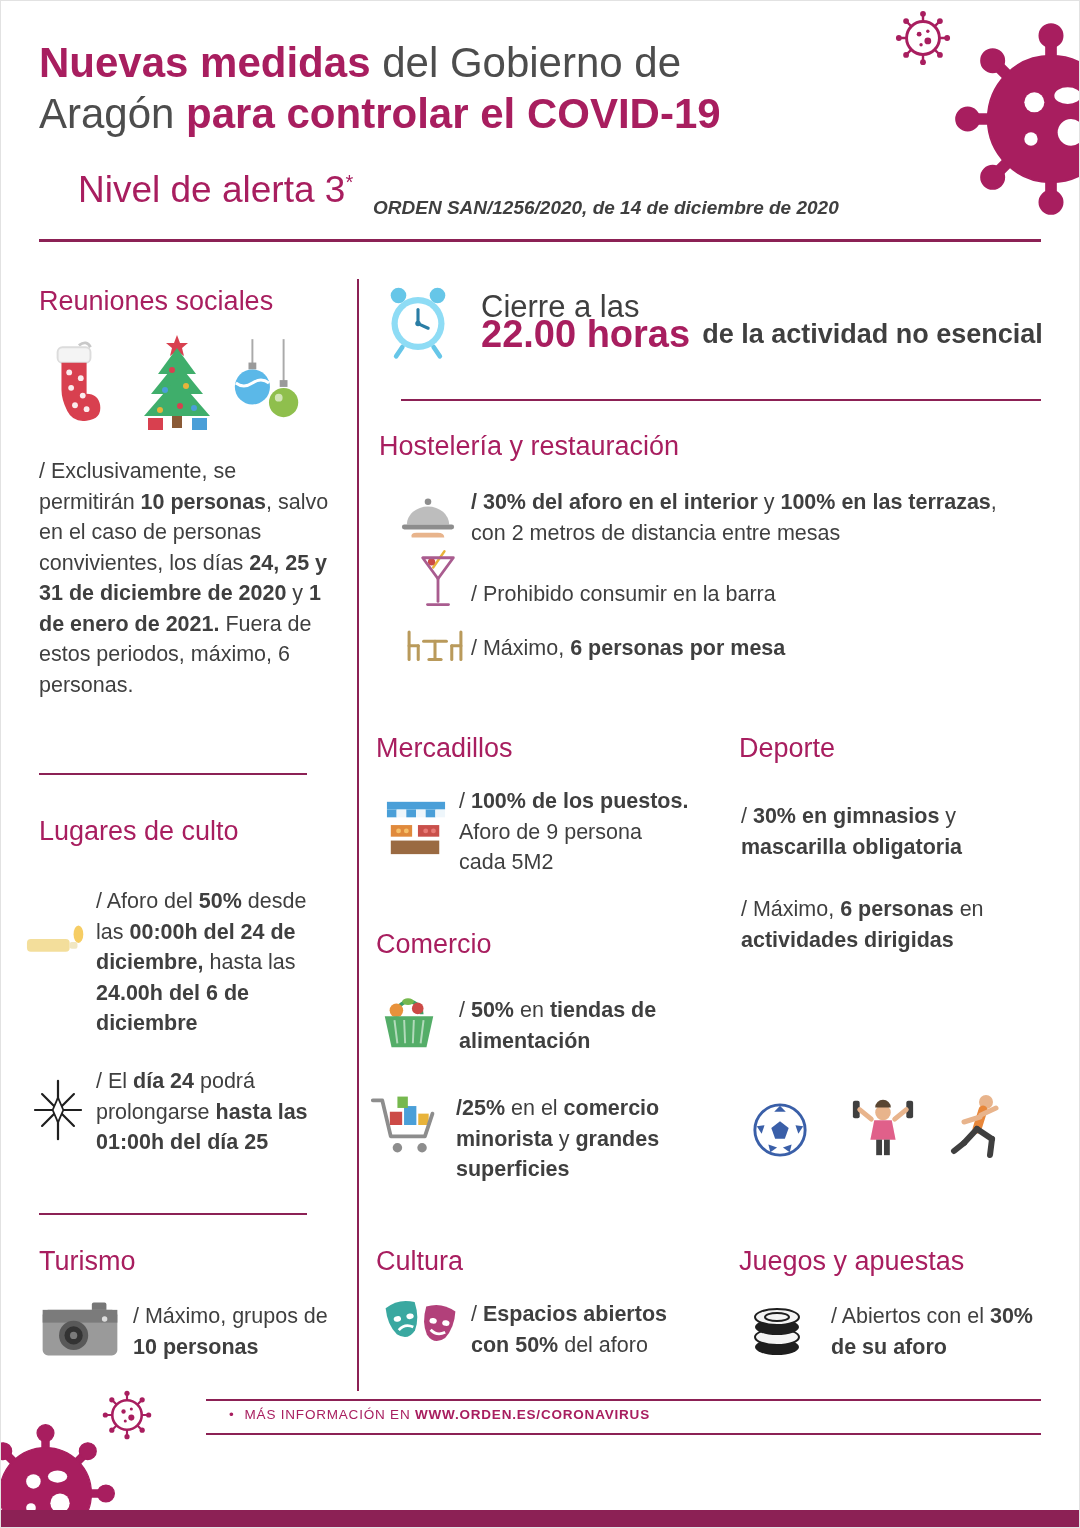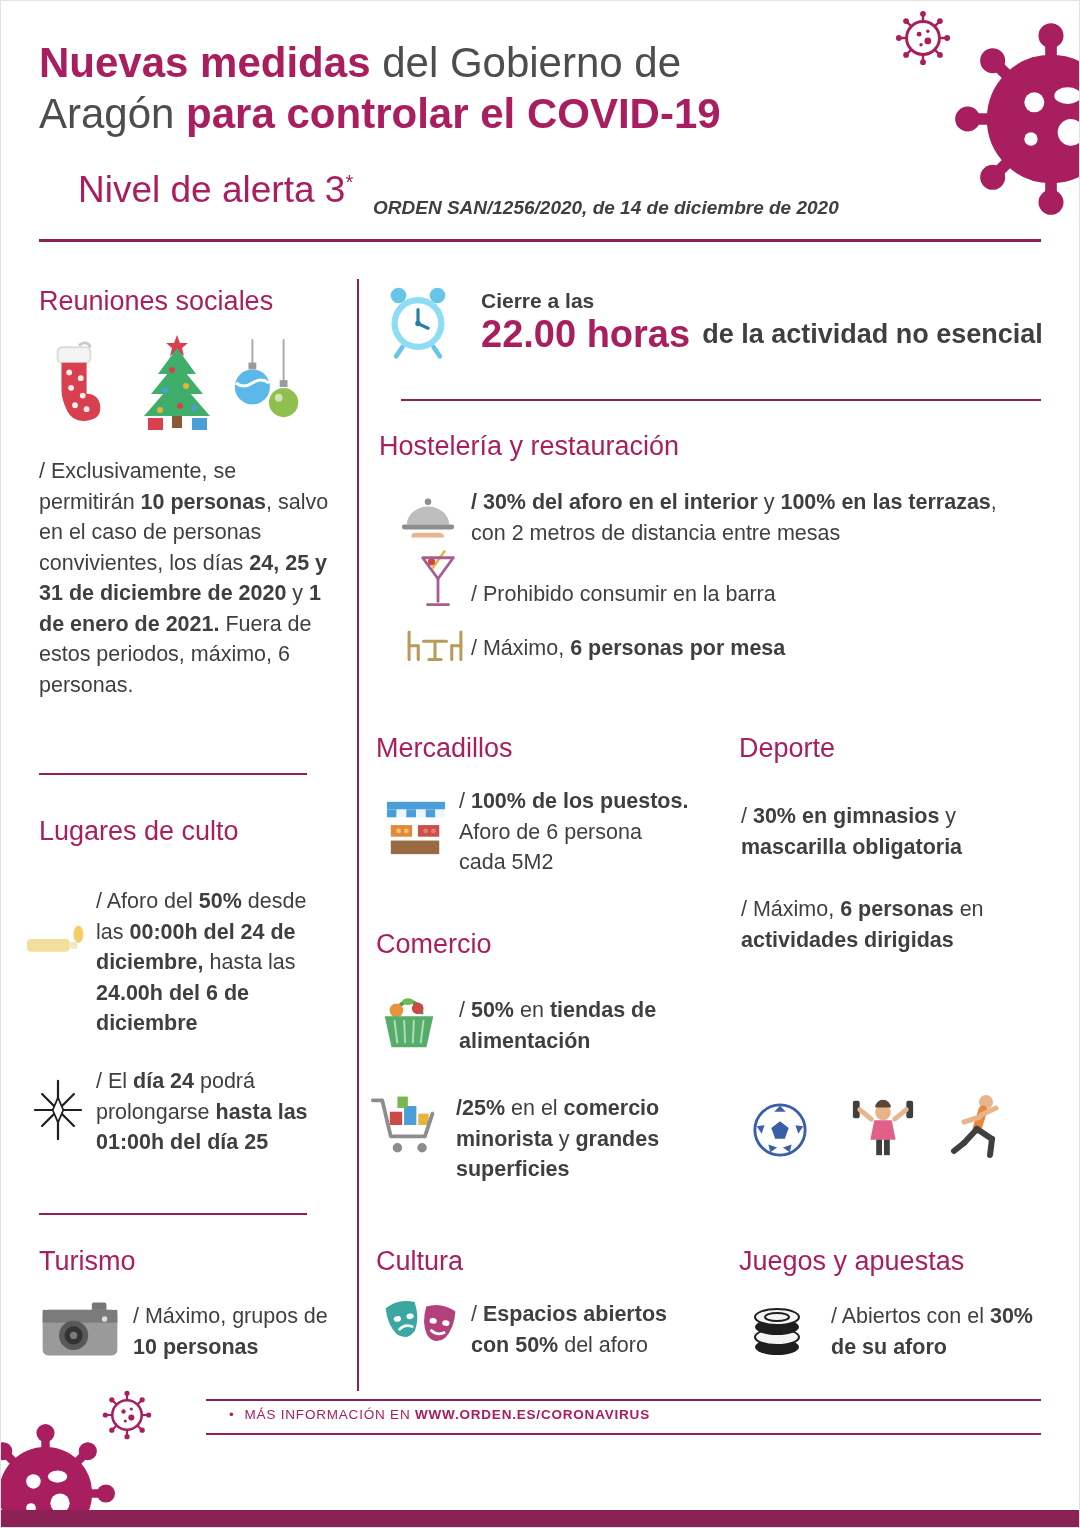--- a/index.html
+++ b/index.html
@@ -11,21 +11,21 @@
   .abs{position:absolute;}
   .line{position:absolute;background:var(--rule);}
   .h{position:absolute;font-weight:400;color:var(--accent);font-size:27px;}
   .txt{position:absolute;font-size:21.5px;line-height:1.42;color:var(--dark);}
   .b{font-weight:700;}
   .c1{color:var(--accent);}
   .title{font-size:42px;line-height:1.22;color:#4d4d4d;font-weight:400;}
   .alert{font-size:37px;color:var(--accent);margin-left:39px;}
   .ast{font-size:20px;}
   .order{font-size:19px;font-style:italic;font-weight:700;color:#3f3f3f;}
-  .closure-l1{font-size:21px;font-weight:700;color:var(--dark);}
+  .closure-l1{font-size:31px;font-weight:400;color:var(--dark);}
   .closure-line{display:flex;align-items:center;}
   .closure-time{font-size:38px;font-weight:700;color:var(--accent);}
   .closure-rest{font-size:27px;font-weight:700;color:var(--dark);margin-left:12px;}
   .info{font-size:13.5px;letter-spacing:.8px;color:var(--accent);}
   .info .bullet{margin-right:10px;}
   .logo{display:flex;align-items:center;gap:10px;}
   .logo-text{font-size:20px;font-weight:700;color:#3a3a3a;line-height:1.08;letter-spacing:.4px;}
   .bottom-bar{position:absolute;left:0;top:1509px;width:1080px;height:19px;background:var(--rule);z-index:5;}
   svg{display:block;}
 </style>
@@ -269,21 +269,21 @@
     <rect x="42" y="14" width="10" height="8" fill="#4a9fd8"></rect>
       <rect x="52" y="14" width="10" height="8" fill="#eef6fb"></rect>
     <rect x="6" y="30" width="22" height="12" fill="#e08a3c"></rect>
     <rect x="34" y="30" width="22" height="12" fill="#c9504b"></rect>
     <rect x="6" y="46" width="50" height="14" fill="#9a6a42"></rect>
     <circle cx="14" cy="36" r="2.5" fill="#f6c06a"></circle>
       <circle cx="22" cy="36" r="2.5" fill="#f6c06a"></circle>
     <circle cx="42" cy="36" r="2.5" fill="#e87a76"></circle>
       <circle cx="50" cy="36" r="2.5" fill="#e87a76"></circle>
   </svg>
-  <div class="txt" style="left:458px;top:785px;width:232px"><span>/ </span><span class="b">100% de los puestos.</span><span> Aforo de 6 persona cada 5M2</span></div>
+  <div class="txt" style="left:458px;top:785px;width:232px"><span>/ </span><span class="b">100% de los puestos.</span><span> Aforo de 9 persona cada 5M2</span></div>
 
   <div class="h" style="left:375px;top:928px">Comercio</div>
 
   <svg class="abs" viewBox="0 0 66 66" style="left:376px;top:988px;width:64px;height:64px">
     <path d="M20 26 a13 13 0 0 1 26 0" stroke="#3f9e63" stroke-width="4" fill="none"></path>
     <circle cx="20" cy="22" r="7" fill="#e8923c"></circle>
     <circle cx="42" cy="20" r="6" fill="#cc4a46"></circle>
     <ellipse cx="32" cy="13" rx="6" ry="3.5" fill="#76b84e"></ellipse>
     <path d="M8 28 h50 l-7 32 h-36 z" fill="#54ad68"></path>
     <g stroke="#fff" stroke-width="2" opacity="0.55">

